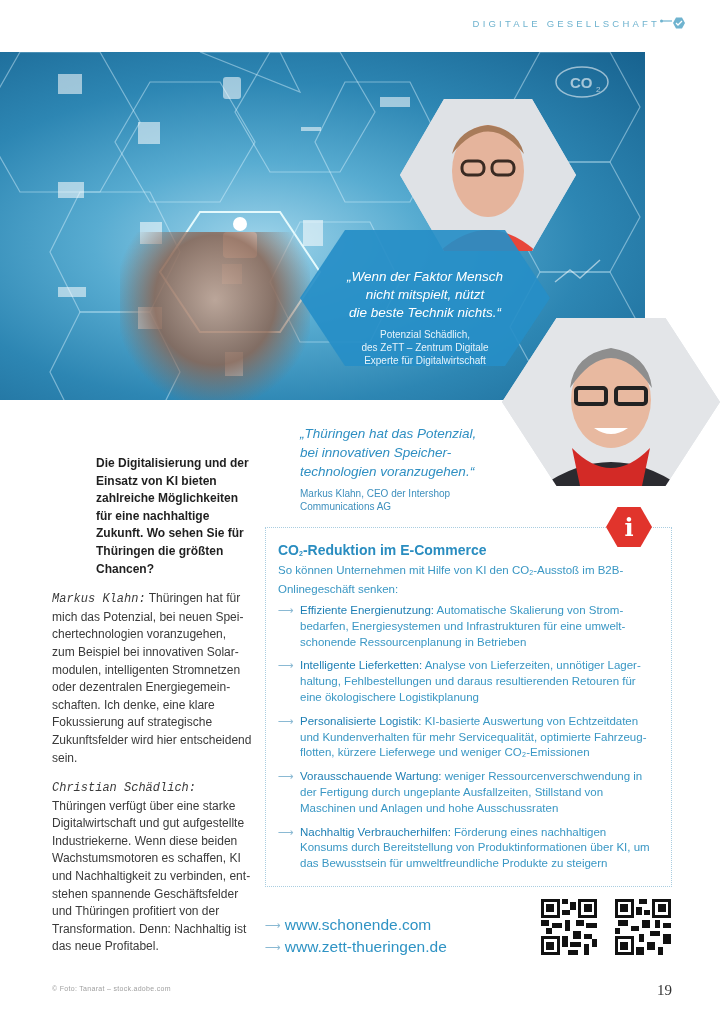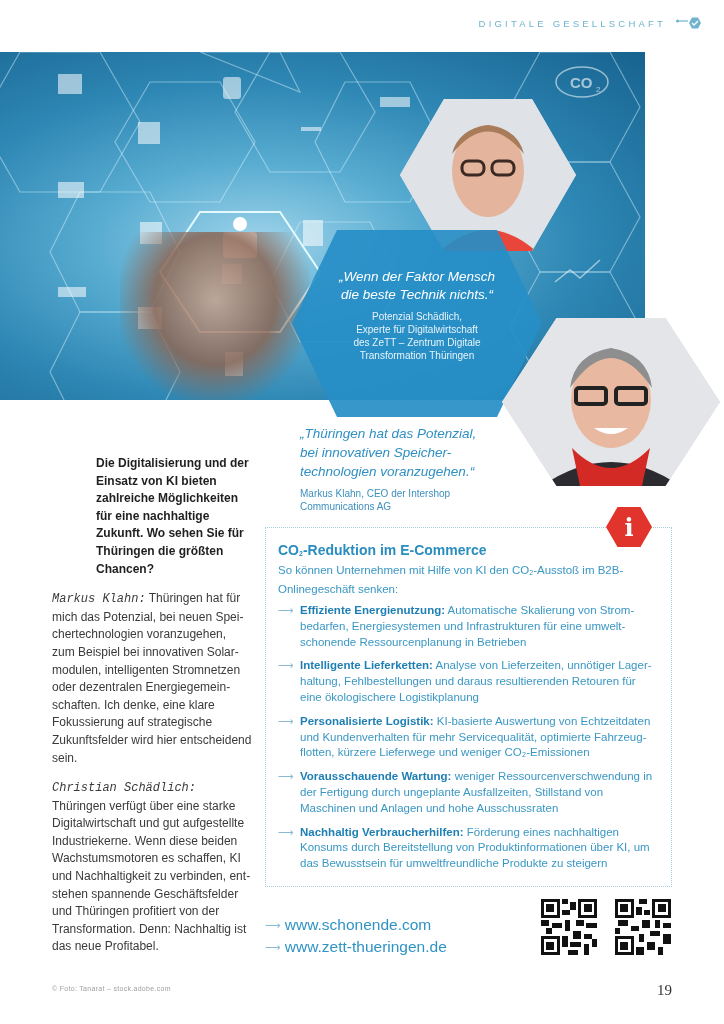--- a/index.html
+++ b/index.html
@@ -1,35 +1,35 @@
 <!DOCTYPE html>
 <html><head>
 <meta charset="utf-8">
 <style>
   * { box-sizing: border-box; margin: 0; padding: 0; }
   html, body { width: 724px; height: 1024px; background: #ffffff; overflow: hidden; }
   body { position: relative; font-family: "Liberation Sans", "DejaVu Sans", sans-serif; color: #3a3a3a; }
 
   
-  .running-head { position: absolute; top: 16px; right: 22px; display: flex; align-items: center; gap: 10px; }
+  .running-head { position: absolute; top: 16px; right: 38px; display: flex; align-items: center; }
   .running-head .label { font-size: 9.5px; letter-spacing: 3.2px; color: #6fb3cf; }
   .running-head .logo { width: 26px; height: 14px; position: relative; }
 
   
   .hero { position: absolute; left: 0; top: 52px; width: 645px; height: 348px; overflow: hidden;
     background: radial-gradient(ellipse at 40% 55%, #9fd4ea 0%, #58acd1 30%, #2d86b3 60%, #17628f 100%); }
   .hero svg.grid { position: absolute; left: 0; top: 0; }
   .hero .hand { position: absolute; left: 120px; top: 180px; width: 190px; height: 170px;
     background: radial-gradient(ellipse at 50% 40%, #c9a38f 0%, #8a6452 45%, rgba(40,70,100,0) 75%); opacity: .85; }
 
   .photo-hex { position: absolute; clip-path: polygon(25% 0, 75% 0, 100% 50%, 75% 100%, 25% 100%, 0 50%); background: #dfe2e6; overflow: hidden; }
   .photo-hex.p1 { left: 400px; top: 99px; width: 176px; height: 152px; }
   .photo-hex.p2 { left: 502px; top: 318px; width: 218px; height: 168px; }
 
-  .quote-hex { position: absolute; left: 292px; top: 230px; width: 250px; height: 187px;
+  .quote-hex { position: absolute; left: 300px; top: 230px; width: 250px; height: 136px;
     clip-path: polygon(18% 0, 82% 0, 100% 50%, 82% 100%, 18% 100%, 0 50%);
     background: rgba(38,142,199,.92); color: #fff; text-align: center; padding-top: 38px; }
   .quote-hex .q { font-style: italic; font-size: 13.5px; line-height: 18px; }
   .quote-hex .by { font-size: 10px; line-height: 13px; margin-top: 6px; color: #e6f3fa; }
 
   .quote2 { position: absolute; left: 300px; top: 424px; width: 250px; }
   .quote2 .q { font-style: italic; font-size: 13.5px; line-height: 19px; color: #2f8fc2; }
   .quote2 .by { font-size: 10px; line-height: 13px; color: #3d8fbd; margin-top: 6px; }
 
   
@@ -39,21 +39,21 @@
   .left-col .speaker { font-style: italic; font-family: Liberation Mono, monospace; }
 
   
   .info-box { position: absolute; left: 265px; top: 527px; width: 407px; height: 360px;
     border: 1.5px dotted #a9cde0; padding: 14px 14px 0 12px; color: #3a97c4; }
   .info-box h2 { font-size: 14px; font-weight: bold; color: #2a8dc0; margin-bottom: 4px; }
   .info-box .intro { font-size: 11.5px; line-height: 16px; margin-bottom: 6px; }
   .info-box ul { list-style: none; }
   .info-box li { position: relative; padding-left: 22px; font-size: 11.5px; line-height: 15.8px; margin-bottom: 8px; }
   .info-box li .arrow { position: absolute; left: 0; top: 0; color: #8ab9d3; font-size: 11px; }
-  .info-box li .term { font-weight: bold; color: #1e7fb4; }
+  .info-box li .term { font-weight: normal; color: #1e7fb4; }
   sub { font-size: 7px; vertical-align: -1px; }
 
   .info-badge { position: absolute; left: 606px; top: 507px; width: 46px; height: 40px;
     clip-path: polygon(25% 0, 75% 0, 100% 50%, 75% 100%, 25% 100%, 0 50%); background: #e1342c;
     display: flex; align-items: center; justify-content: center; color: #fff; font-weight: bold; font-family: "DejaVu Serif", serif; font-size: 24px; }
 
   
   .links { position: absolute; left: 265px; top: 914px; }
   .links .link { display: flex; align-items: center; gap: 4px; font-size: 15.5px; color: #2f93c4; line-height: 22px; }
   .links .link .arr { font-size: 11px; color: #8ab9d3; }
@@ -132,26 +132,27 @@
     <ellipse cx="88" cy="72" rx="36" ry="46" fill="#e5b49c"></ellipse>
     <path d="M52,55 Q88,10 124,55 Q118,30 88,26 Q58,30 52,55 Z" fill="#a87b5a"></path>
     <rect x="62" y="62" width="22" height="14" rx="6" fill="none" stroke="#3a2a22" stroke-width="3"></rect>
     <rect x="92" y="62" width="22" height="14" rx="6" fill="none" stroke="#3a2a22" stroke-width="3"></rect>
   </svg>
 </div>
 
 <div class="quote-hex">
   <div class="q">
     <div>„Wenn der Faktor Mensch</div>
+    <div>nicht mitspielt, nützt</div>
     <div>die beste Technik nichts.“</div>
   </div>
   <div class="by">
     <div>Potenzial Schädlich,</div>
+    <div>des ZeTT – Zentrum Digitale</div>
     <div>Experte für Digitalwirtschaft</div>
-    <div>des ZeTT – Zentrum Digitale</div>
     <div>Transformation Thüringen</div>
   </div>
 </div>
 
 <div class="photo-hex p2">
   <svg width="218" height="168" viewBox="0 0 218 168">
     <rect width="218" height="168" fill="#e3e5e8"></rect>
     <path d="M40,168 Q109,120 178,168 Z" fill="#2b2b30"></path>
     <path d="M70,130 Q109,170 148,130 L140,168 L78,168 Z" fill="#d32a26"></path>
     <ellipse cx="109" cy="82" rx="40" ry="48" fill="#e8b9a0"></ellipse>

